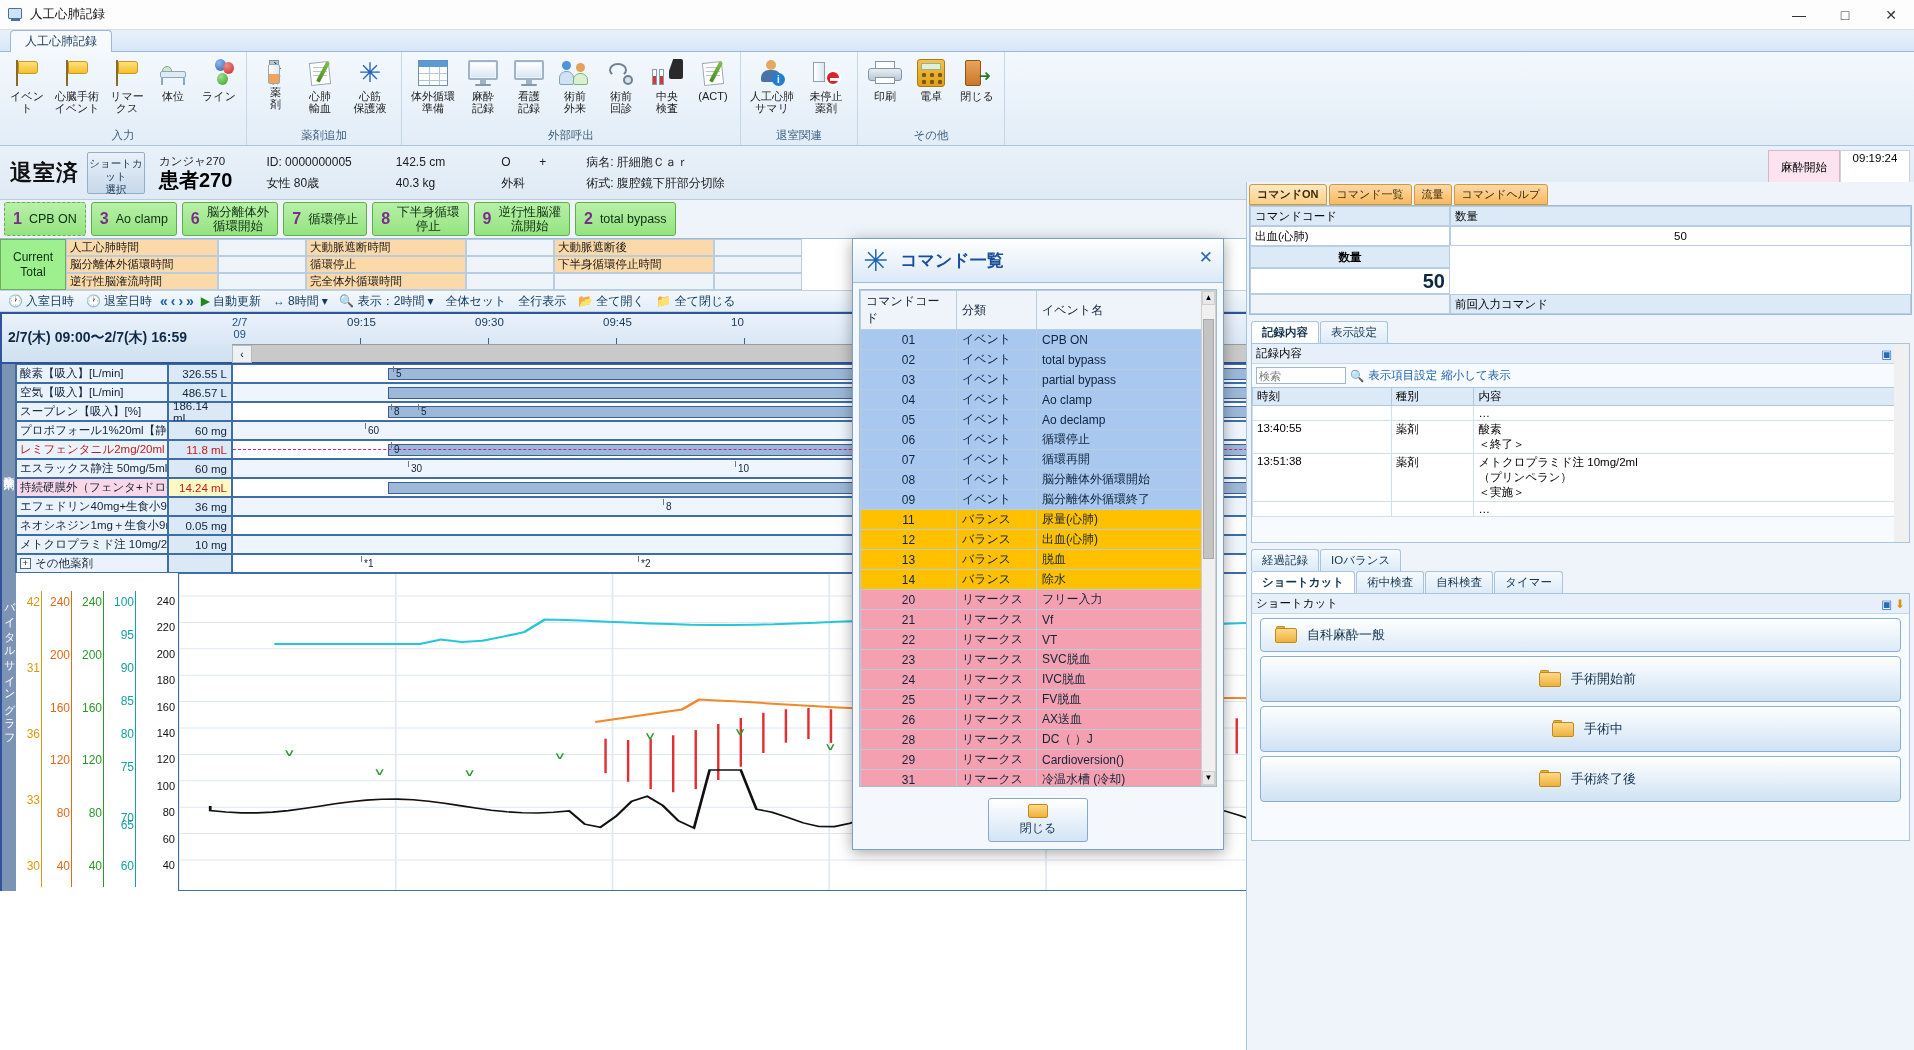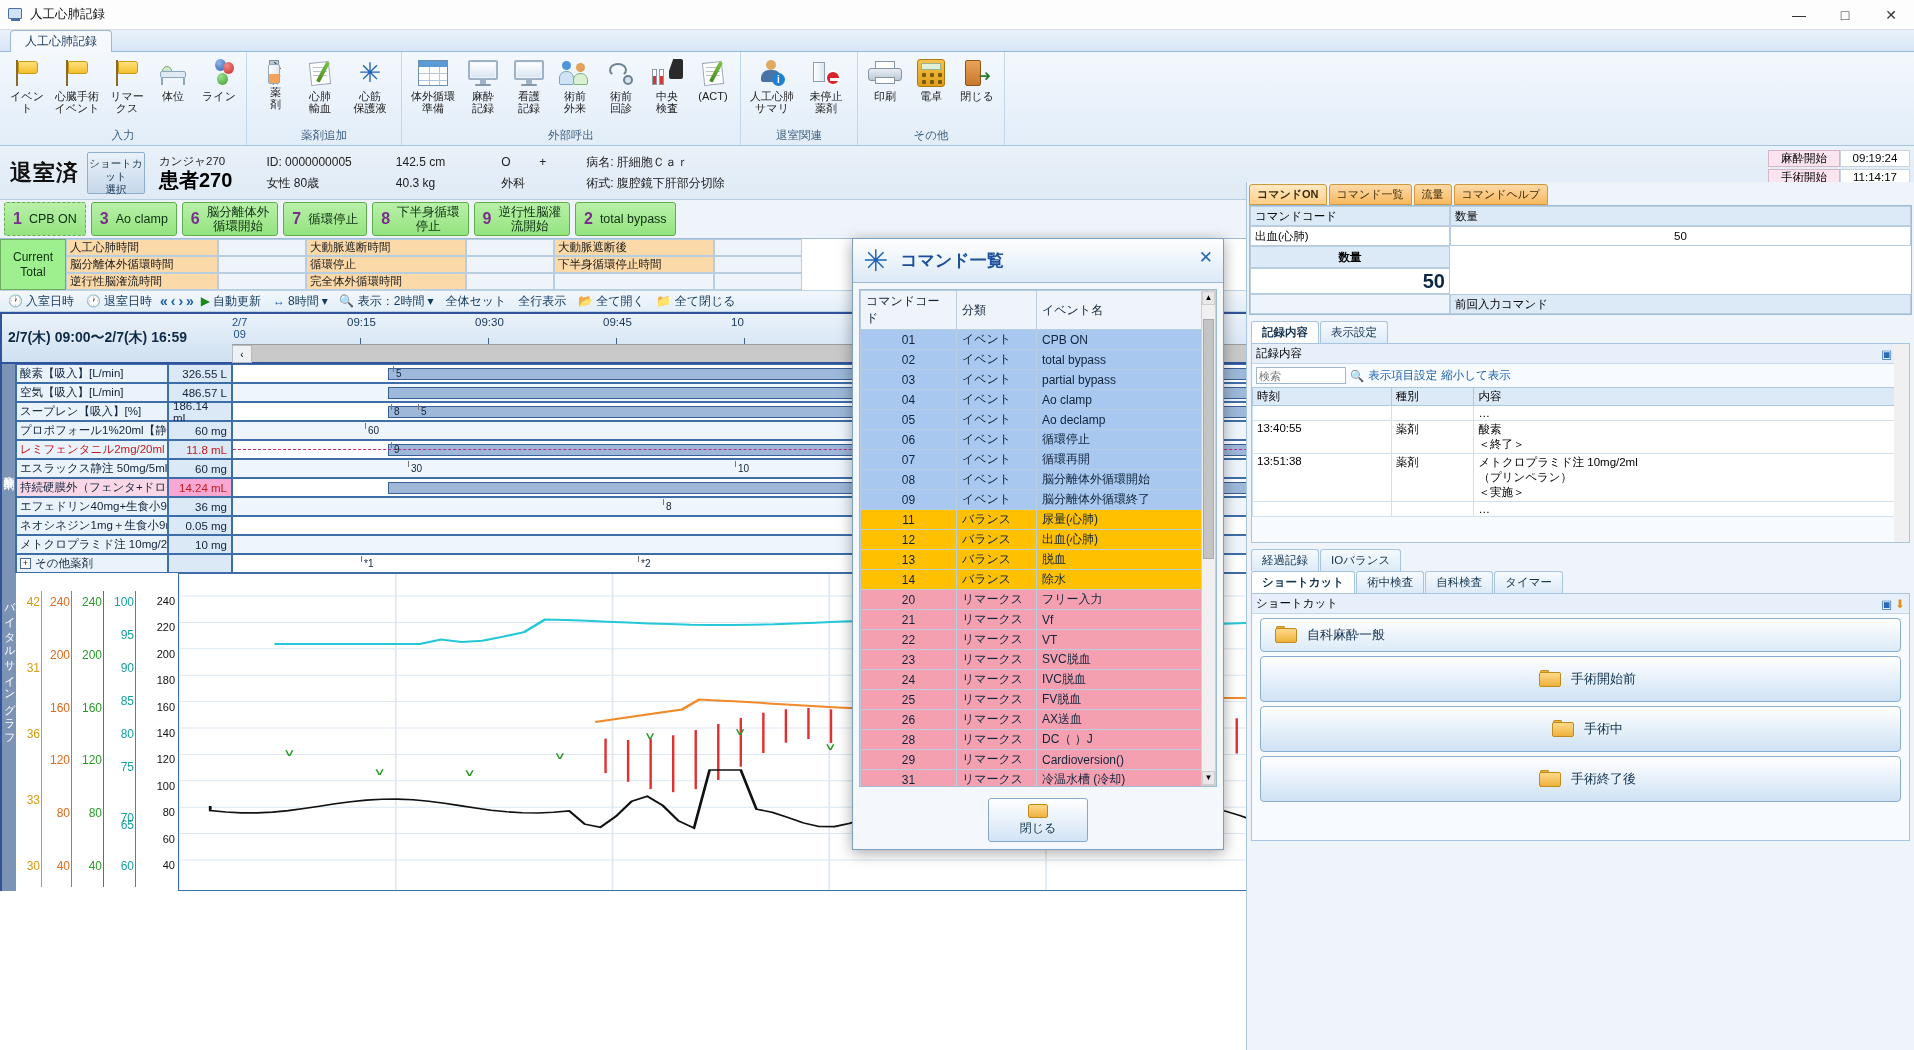--- a/index.html
+++ b/index.html
@@ -108,21 +108,21 @@
   .discharged { font-size: 22px; font-weight: bold; color:#111; padding: 0 8px 0 10px; letter-spacing:1px;}
   .shortcut-btn { width:58px; height:42px; background: linear-gradient(#eaf1f9,#c6d8ea); border:1px solid #8fb0cd; border-radius:2px; font-size:10.5px; text-align:center; color:#15324f; line-height:1.25; padding-top:4px;}
   .pinfo { margin-left:14px; display:flex; flex-direction:column; justify-content:center;}
   .pinfo .nm-sm { font-size:11.5px; color:#222; }
   .pinfo .nm-lg { font-size:20px; font-weight:bold; color:#000; line-height:1.1;}
   .pcol { display:flex; flex-direction:column; justify-content:center; margin-left:26px;}
   .pcol div { font-size:12px; color:#1a1a1a; line-height:1.7;}
   .pcol .top { color:#222; }
   .ptimes { position:absolute; right:4px; top:4px; font-size:11.5px;}
   .ptimes .row { display:flex; margin-bottom:2px; }
-  .ptimes .lbl { background:#fbe4ef; border:1px solid #d8b6c8; padding:0 6px; width:72px; text-align:center;}
+  .ptimes .lbl { background:#fbe4ef; border:1px solid #d8b6c8; padding:9px 6px; width:72px; text-align:center;}
   .ptimes .val { background:#ffffff; border:1px solid #c9d4de; padding:1px 8px; width:70px; text-align:center;}
 
   
   .eventbar { height:38px; display:flex; align-items:center; gap:5px; padding:2px 4px; background:#eef4fa; }
   .evbtn { background: linear-gradient(#b8f0a8,#94e37f); border:1px solid #5fae4c; border-radius:3px; height:34px;
            display:flex; align-items:center; padding:0 8px; gap:7px; }
   .evbtn.first { border-style:dashed; border-color:#6aa85a; }
   .evbtn .num { font-size:16px; font-weight:bold; color:#7b2d8e; }
   .evbtn .lab { font-size:12.5px; color:#0d2f12; line-height:1.15; text-align:center; white-space:pre-line; }
 
@@ -154,21 +154,21 @@
   .druggrid { display:flex; border-left:2px solid #30539c;}
   .dg-side { width:14px; background:#7b93b5; border-right:1px solid #4a6a92; display:flex; align-items:center; justify-content:center;}
   .dg-side span { writing-mode: vertical-rl; font-size:11px; color:#fff; letter-spacing:1px;}
   .dg-rows { flex:1; }
   .dg-row { display:flex; height:19px; align-items:stretch; }
   .dg-name { width:152px; border:1px solid #3e6ea8; background:#eaf2fb; font-size:11.5px; padding:0 3px; display:flex; align-items:center; color:#11243b; overflow:hidden; white-space:nowrap;}
   .dg-val { width:64px; border:1px solid #3e6ea8; background:#dbe9f7; font-size:11.5px; padding:0 4px; display:flex; align-items:center; justify-content:flex-end; color:#11243b;}
   .dg-track { flex:1; border:1px solid #3e6ea8; background:#fff; position:relative; }
   .dg-row.hl .dg-name, .dg-row.hl .dg-val { color:#c21b1b; }
   .dg-row.pink .dg-name { background:#f9d7e6; }
-  .dg-row.pink .dg-val { background:#f9a8d4; color:#c21b1b; }
+  .dg-row.pink .dg-val { background:#fef9c3; color:#c21b1b; }
   .dg-track.alt { background:#eef5fc; }
   .bar-blue { position:absolute; top:3px; height:12px; background:#9db8d8; border:1px solid #3a5e96; }
   .lbl-sm { position:absolute; font-size:10px; color:#10233a; top:3px;}
   .tickm { position:absolute; width:1px; height:6px; background:#777; top:1px;}
   .dotted-line { position:absolute; left:0; right:0; top:8px; height:0; border-top:1px dashed #c0258f; }
   .plus-box { width:11px; height:11px; border:1px solid #4a6a92; background:#fff; font-size:9px; line-height:9px; text-align:center; margin-right:4px;}
 
   
   .vitals { display:flex; position:relative; border-left:2px solid #30539c;}
   .v-side { width:14px; background:#7b93b5; }

